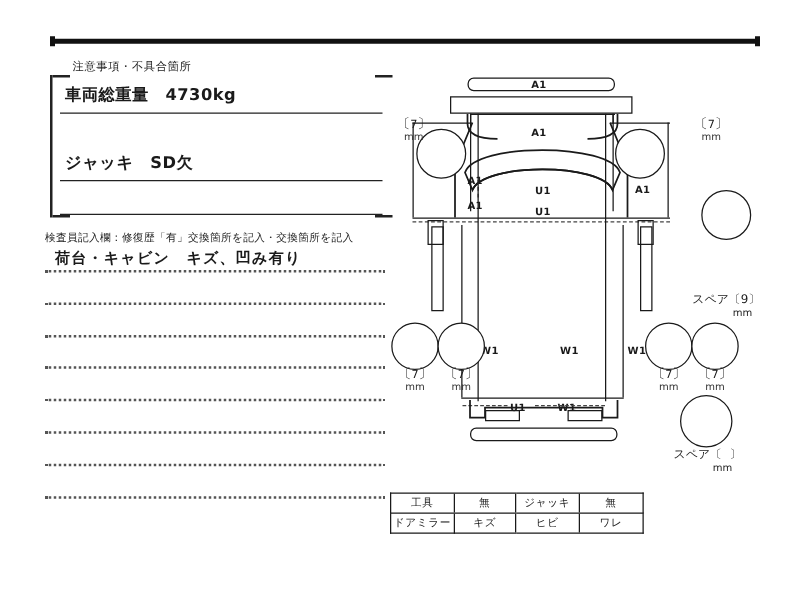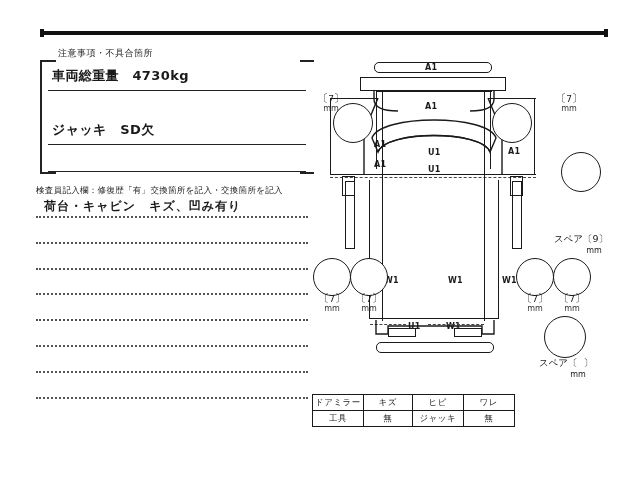--- a/index.html
+++ b/index.html
@@ -245,27 +245,27 @@
     <div class="spare" style="left:214px;top:317px;text-align:center;width:80px;">
       <span>スペア</span><span>〔</span><span>&nbsp;&nbsp;</span><span>〕</span>
       <div class="mm" style="text-align:center;margin-left:24px;">mm</div>
     </div>
 
   </div>
 
   <table id="ftable">
     <tbody>
       <tr>
+        <td class="c1 dashright">工具</td>
+        <td class="c2 dashright">無</td>
+        <td class="c3 dashright">ジャッキ</td>
+        <td class="c4">無</td>
+      </tr>
+      <tr>
         <td class="c1">ドアミラー</td>
         <td class="c2 dashright">キズ</td>
         <td class="c3 dashright">ヒビ</td>
         <td class="c4">ワレ</td>
       </tr>
-      <tr>
-        <td class="c1 dashright">工具</td>
-        <td class="c2 dashright">無</td>
-        <td class="c3 dashright">ジャッキ</td>
-        <td class="c4">無</td>
-      </tr>
     </tbody>
   </table>
 
 </div>
 
 </body></html>

